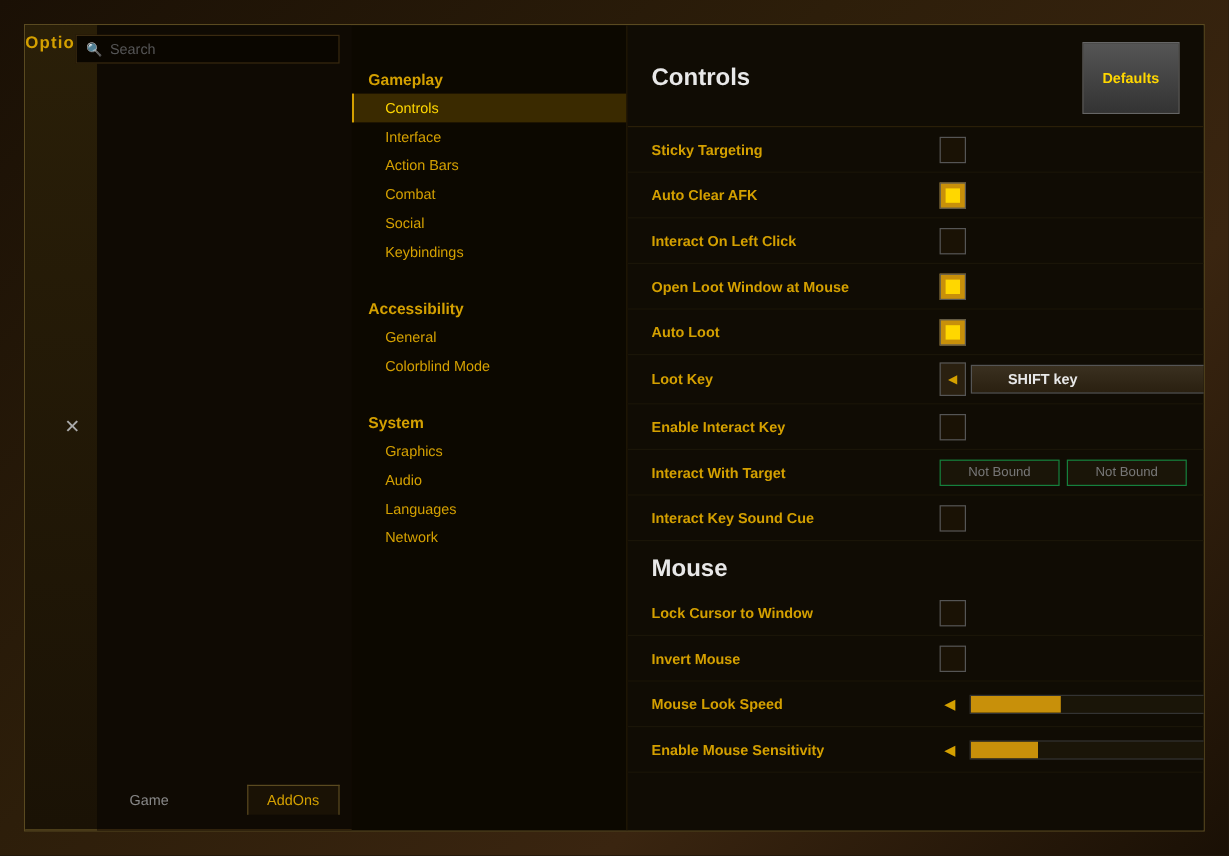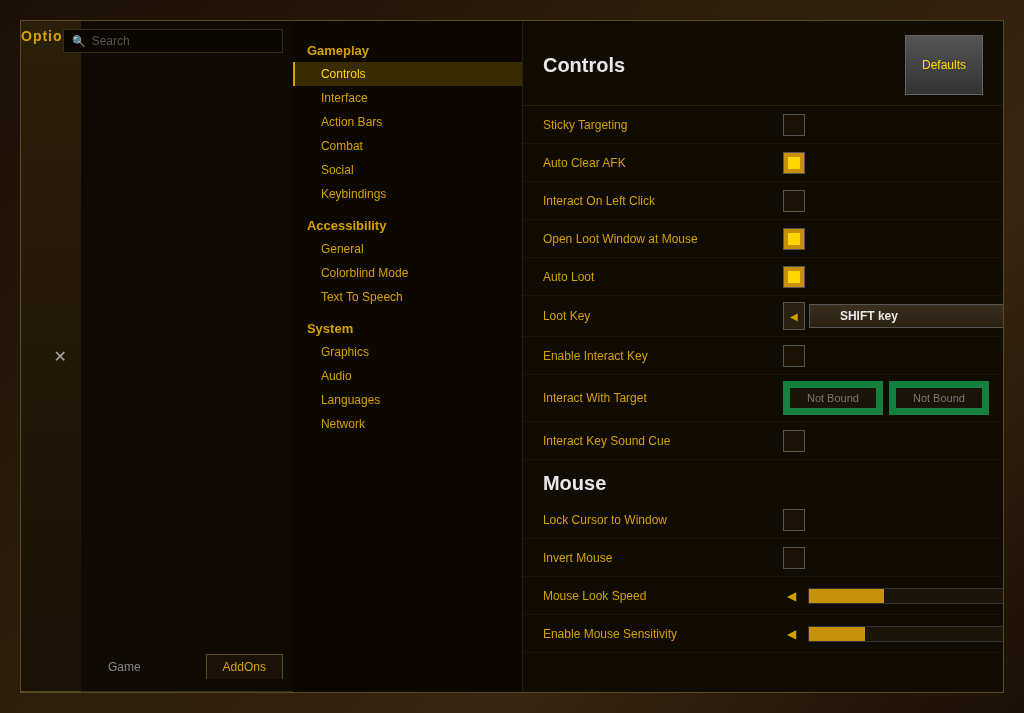--- a/index.html
+++ b/index.html
@@ -130,21 +130,21 @@
       border-right: 1px solid #2a1f08;
       flex-shrink: 0;
       padding: 10px 0;
       overflow-y: auto;
     }
     .sidebar-section-label {
       color: #d4a000;
       font-size: 13px;
       font-weight: bold;
       padding: 8px 14px 4px;
-      margin-top: 4px;
+      margin-top: 20px;
     }
     .sidebar-item {
       padding: 5px 14px 5px 28px;
       font-size: 12px;
       cursor: pointer;
       color: #d4a000;
     }
     .sidebar-item.active {
       background: #3a2a00;
       color: #ffd700;
@@ -173,21 +173,21 @@
     .panel-title {
       font-size: 20px;
       font-weight: bold;
       color: #e8e8e8;
     }
     .defaults-btn {
       background: linear-gradient(to bottom, #555, #333);
       border: 1px solid #666;
       color: #ffd700;
       font-size: 12px;
-      font-weight: normal;
+      font-weight: bold;
       padding: 22px 16px;
       cursor: pointer;
     }
 
     
     .settings-content {
       flex: 1;
       overflow-y: auto;
       overflow-x: hidden;
       padding: 0 0 0 0;
@@ -210,21 +210,21 @@
       display: flex;
       align-items: center;
       padding: 6px 20px;
       border-bottom: 1px solid #1a1508;
       min-height: 38px;
     }
     .setting-label {
       color: #d4a000;
       font-size: 12px;
       flex: 0 0 240px;
-      font-weight: normal;
+      font-weight: bold;
     }
     .setting-control {
       display: flex;
       align-items: center;
       gap: 6px;
     }
 
     
     .checkbox {
       width: 22px;
@@ -277,21 +277,21 @@
 
     
     .keybind-row {
       display: flex;
       gap: 6px;
       flex: 1;
     }
     .keybind-slot {
       flex: 1;
       background: #1a1508;
-      border: 7px solid #15803d;
+      border: 1px solid #15803d;
       padding: 4px 10px;
       font-size: 11px;
       color: #777;
       text-align: center;
       min-width: 100px;
     }
 
     
     .slider-container {
       display: flex;
@@ -356,21 +356,20 @@
       <div class="sidebar-item active">Controls</div>
       <div class="sidebar-item">Interface</div>
       <div class="sidebar-item">Action Bars</div>
       <div class="sidebar-item">Combat</div>
       <div class="sidebar-item">Social</div>
       <div class="sidebar-item">Keybindings</div>
 
       <div class="sidebar-section-label">Accessibility</div>
       <div class="sidebar-item">General</div>
       <div class="sidebar-item">Colorblind Mode</div>
-      <div class="sidebar-item">Text To Speech</div>
 
       <div class="sidebar-section-label">System</div>
       <div class="sidebar-item">Graphics</div>
       <div class="sidebar-item">Audio</div>
       <div class="sidebar-item">Languages</div>
       <div class="sidebar-item">Network</div>
     </div>
 
     <div class="right-panel">
       <div class="panel-header">

